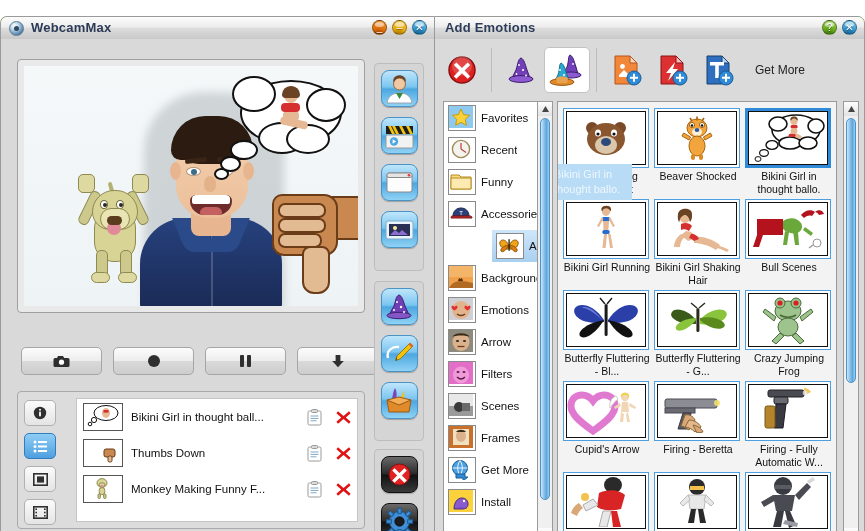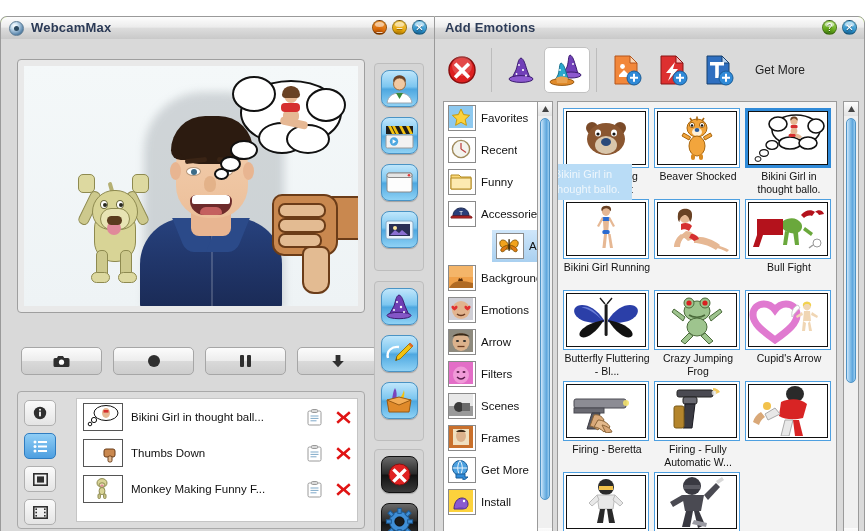--- a/index.html
+++ b/index.html
@@ -909,59 +909,75 @@
                     <path d="M17 8c1-7 14-7 14 0 .5 4-1 7-2 8-1-5-3-7-5-7s-5 2-5.6 7c-1.4-1-2-4-1.4-8z" fill="#6a4224"></path>
                     <path d="M20 18c4-2 9-1 11 2l-3 5c-3-2-6-2-8-1z" fill="#d62f2f"></path>
                     <path d="M25 25c5 0 9 3 10 7l-8 3c-3-3-6-5-8-5z" fill="#e6b894"></path>
                     <path d="M33 31c9-1 18 2 26 8l-4 5c-8-5-16-7-22-7z" fill="#e6b894"></path>
                     <path d="M55 39c5 1 10 3 13 5l-2 2c-4-2-8-4-12-4z" fill="#e6b894"></path>
                     <path d="M30 28c4 0 7 2 8 5l-5 2c-2-2-4-3-5-3z" fill="#d62f2f"></path>
                     <path d="M20 28c-4 3-7 8-7 13h6c0-4 2-8 5-10z" fill="#e6b894"></path>
                   </svg>
             </div>
               </div>
+            <div class="cell-lb">Bikini Girl Shaking Hair</div>
           </div>
 
           <div class="cell">
             <div class="cell-img">
                 <div class="cell-in">
               <svg width="78" height="48" viewBox="0 0 78 48">
                     <path d="M8 14h26v16H8z" fill="#b4121c"></path>
                     <path d="M8 30l-4 12h6l4-12z" fill="#b4121c"></path>
                     <path d="M34 16c6-4 14-4 18 2 2 3 1 7-2 9-5 3-12 1-16-3z" fill="#6aa83c"></path>
                     <path d="M52 10c4-5 10-6 14-3l-3 4c-3-1-6 0-8 2z" fill="#b4121c"></path>
                     <path d="M66 7c3-3 8-2 9 2l-5 1c-1-2-3-3-4-3z" fill="#b4121c"></path>
                     <path d="M44 26l2 14h4l-1-13z" fill="#6aa83c"></path>
                     <path d="M36 26l-2 14h4l2-13z" fill="#6aa83c"></path>
                     <path d="M56 22l8 6-2 3-8-6z" fill="#6aa83c"></path>
                     <circle cx="68" cy="38" r="4" fill="#fff" stroke="#999"></circle>
                     <path d="M64 40l-4 3" stroke="#999" stroke-width="1.5"></path>
                   </svg>
             </div>
               </div>
-            <div class="cell-lb">Bull Fight</div>
+            <div class="cell-lb">Bull Scenes</div>
           </div>
 
           <div class="cell">
             <div class="cell-img">
                 <div class="cell-in">
               <svg width="74" height="48" viewBox="0 0 74 48">
                     <path d="M35 24C25 8 10 6 6 12s6 18 29 14z" fill="#2b3fa8"></path>
                     <path d="M35 24C25 40 14 44 11 40s6-13 24-16z" fill="#111"></path>
                     <path d="M39 24c10-16 25-18 29-12s-6 18-29 14z" fill="#2b3fa8"></path>
                     <path d="M39 24c10 16 21 20 24 16s-6-13-24-16z" fill="#111"></path>
                     <path d="M33 24C25 12 16 9 12 12c3-1 12 3 21 12z" fill="#6a7ed8"></path>
                     <rect x="35.6" y="8" width="3" height="32" rx="1.5" fill="#1a1a1a"></rect>
                     <path d="M36 8l-5-6M38 8l5-6" stroke="#1a1a1a" stroke-width="1.4"></path>
                   </svg>
             </div>
               </div>
             <div class="cell-lb">Butterfly Fluttering - Bl...</div>
           </div>
 
+          <div class="cell">
+            <div class="cell-img">
+                <div class="cell-in">
+              <svg width="74" height="44" viewBox="0 0 74 44">
+                    <path d="M36 22C28 12 16 9 12 14s6 13 24 12z" fill="#3a5a1a"></path>
+                    <path d="M36 22C28 32 18 35 16 31s6-10 20-11z" fill="#8ac43c"></path>
+                    <path d="M40 22c8-10 22-13 26-8s-8 15-26 12z" fill="#8ac43c"></path>
+                    <path d="M40 22c8 8 20 11 24 7s-8-12-24-9z" fill="#5a8a1c"></path>
+                    <rect x="36.4" y="10" width="3" height="24" rx="1.5" fill="#2a2a1a"></rect>
+                    <path d="M37 10l-6-5M39 10l6-5" stroke="#2a2a1a" stroke-width="1.4"></path>
+                  </svg>
+            </div>
+              </div>
+            <div class="cell-lb">Butterfly Fluttering - G...</div>
+          </div>
 
           <div class="cell">
             <div class="cell-img">
                 <div class="cell-in">
               <svg width="60" height="50" viewBox="0 0 60 50">
                     <ellipse cx="30" cy="16" rx="13" ry="10" fill="#9ec48e" stroke="#4a6a3a"></ellipse>
                     <circle cx="22" cy="8" r="5" fill="#9ec48e" stroke="#4a6a3a"></circle>
                     <circle cx="38" cy="8" r="5" fill="#9ec48e" stroke="#4a6a3a"></circle>
                     <circle cx="22" cy="8" r="2.6" fill="#d82020"></circle>
                     <circle cx="38" cy="8" r="2.6" fill="#d82020"></circle>

